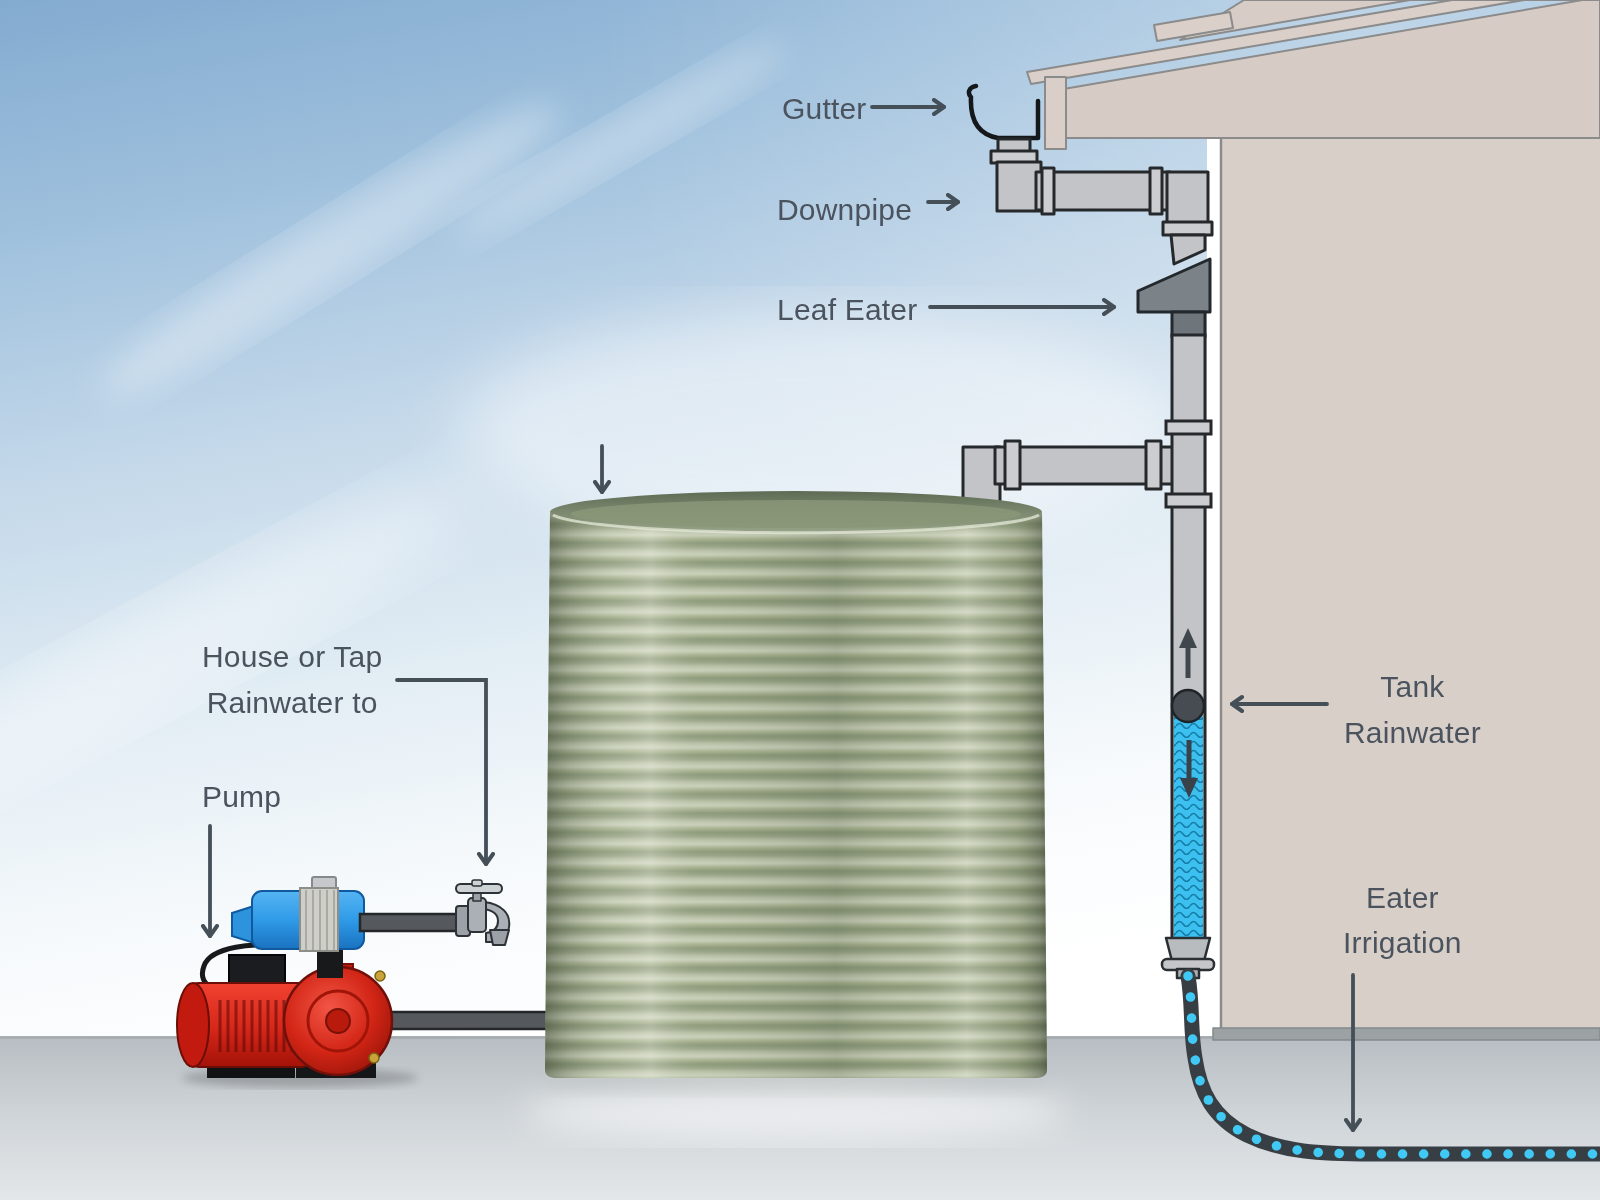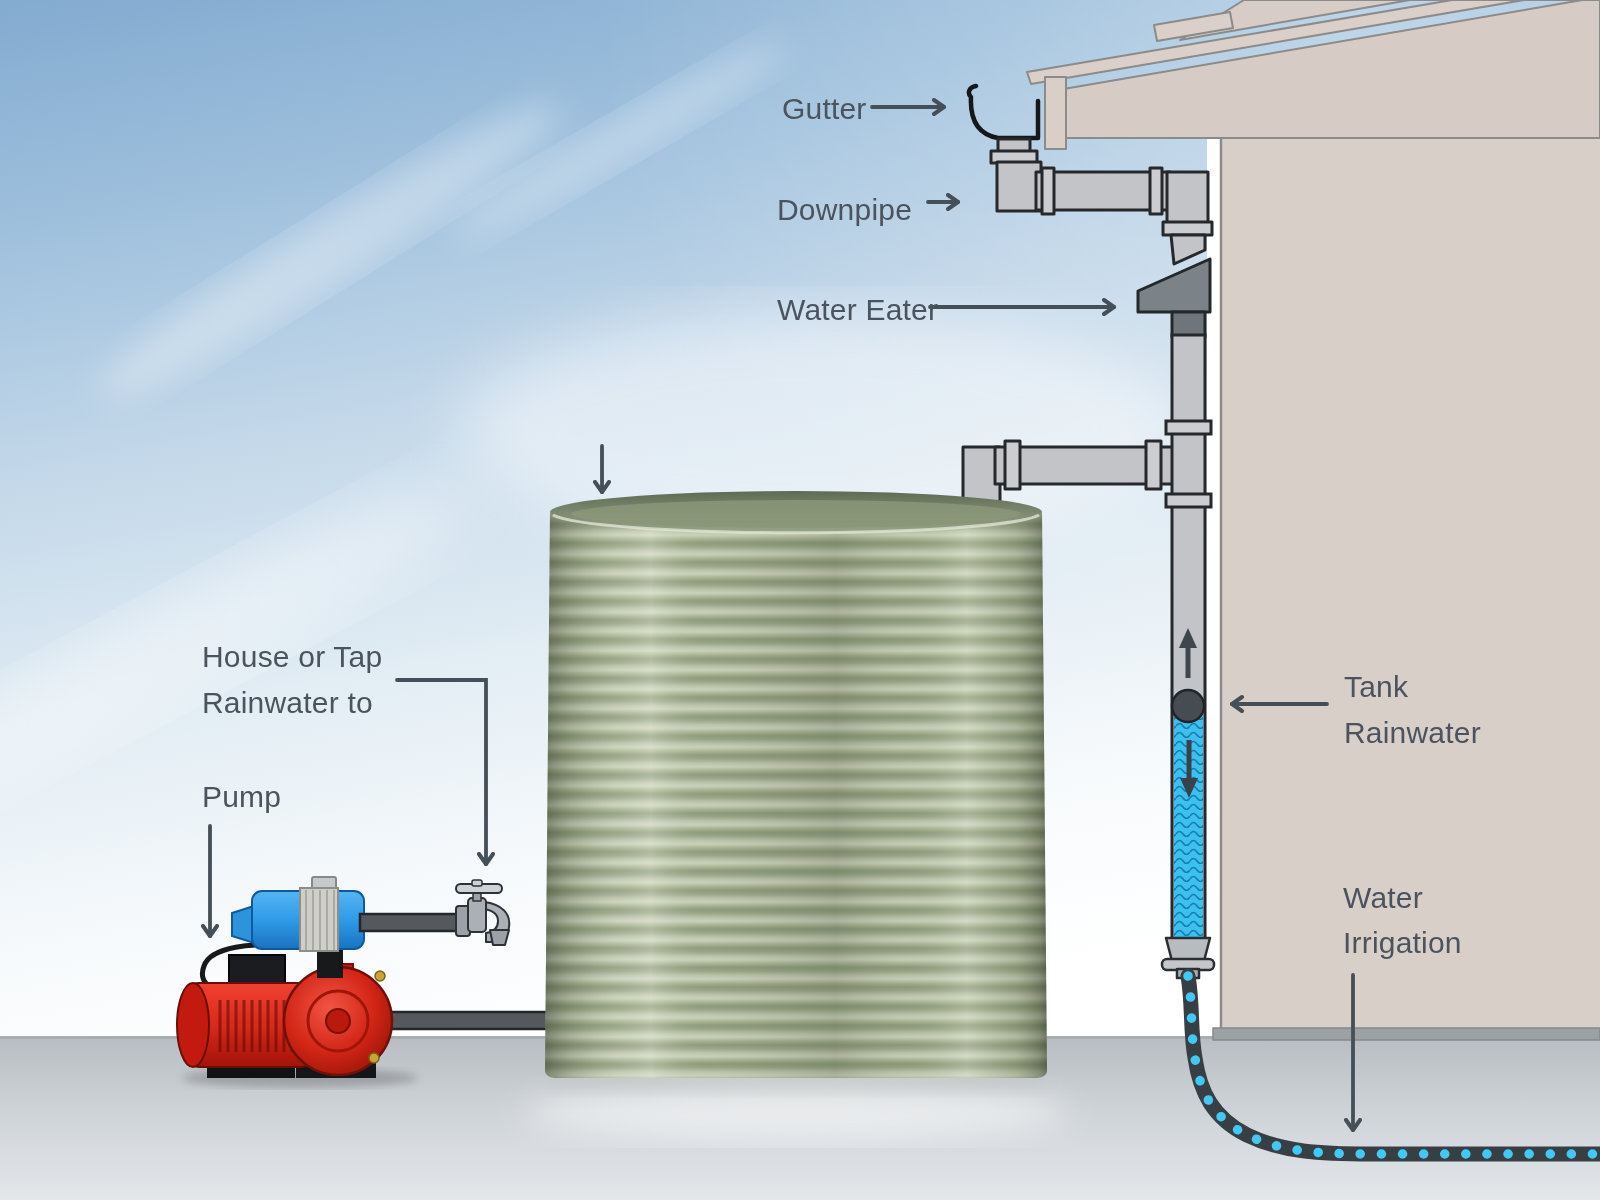--- a/index.html
+++ b/index.html
@@ -6,21 +6,21 @@
   body{font-family:"Liberation Sans","DejaVu Sans",sans-serif;}
   #stage{
     position:relative;width:1600px;height:1200px;overflow:hidden;
     background:
       radial-gradient(ellipse at 85% 0%, rgba(255,255,255,.30), rgba(255,255,255,0) 40%),
       linear-gradient(170deg,#83abd0 0%,#9dbfdc 15%,#c2d7e9 32%,#e2edf4 50%,#f7fafc 65%,#ffffff 78%,#ffffff 100%);
   }
   #diagram-svg{position:absolute;left:0;top:0;}
   .lbl{
     position:absolute;font-size:30px;line-height:46px;color:#4b545e;
-    white-space:nowrap;letter-spacing:.2px;
+    white-space:nowrap;letter-spacing:.2px;text-align:center;
   }
   .lbl.tight{line-height:45px;}
 </style>
 </head>
 <body>
 
 <div id="stage">
 
 <svg id="diagram-svg" width="1600" height="1200" viewBox="0 0 1600 1200">
   <defs>
@@ -280,37 +280,37 @@
 
 <div class="lbl" style="left:782px;top:86px">
   <span>Gutter</span>
 </div>
 
 <div class="lbl" style="left:777px;top:187px">
   <span>Downpipe</span>
 </div>
 
 <div class="lbl" style="left:777px;top:287px">
-  <span>Water Eater</span>
+  <span>Leaf Eater</span>
 </div>
 
 
 <div class="lbl" style="left:202px;top:634px">
   <div>House or Tap</div>
   <div>Rainwater to</div>
 </div>
 
 <div class="lbl" style="left:202px;top:774px">
   <span>Pump</span>
 </div>
 
 
 <div class="lbl" style="left:1344px;top:664px">
   <div>Tank</div>
   <div>Rainwater</div>
 </div>
 
 <div class="lbl tight" style="left:1343px;top:875px">
-  <div>Water</div>
+  <div>Eater</div>
   <div>Irrigation</div>
 </div>
 
 </div>
 
 </body></html>

